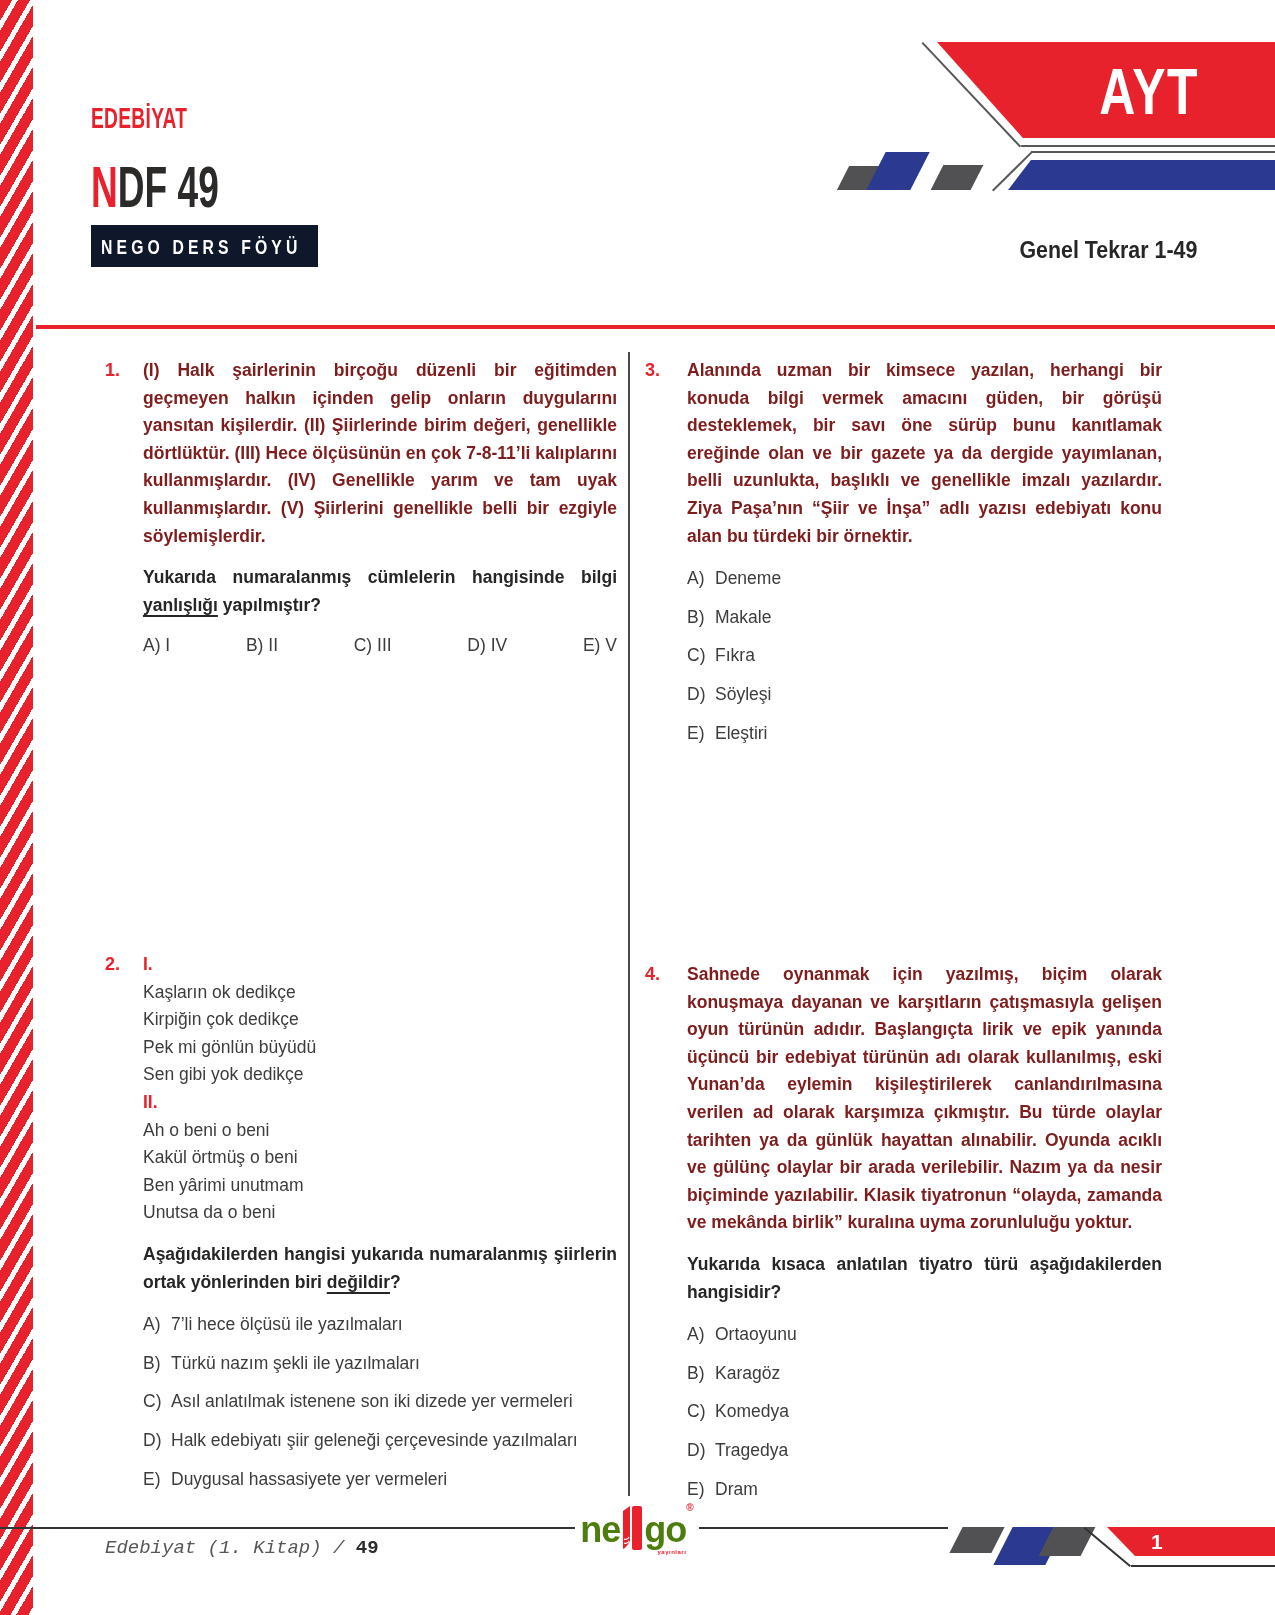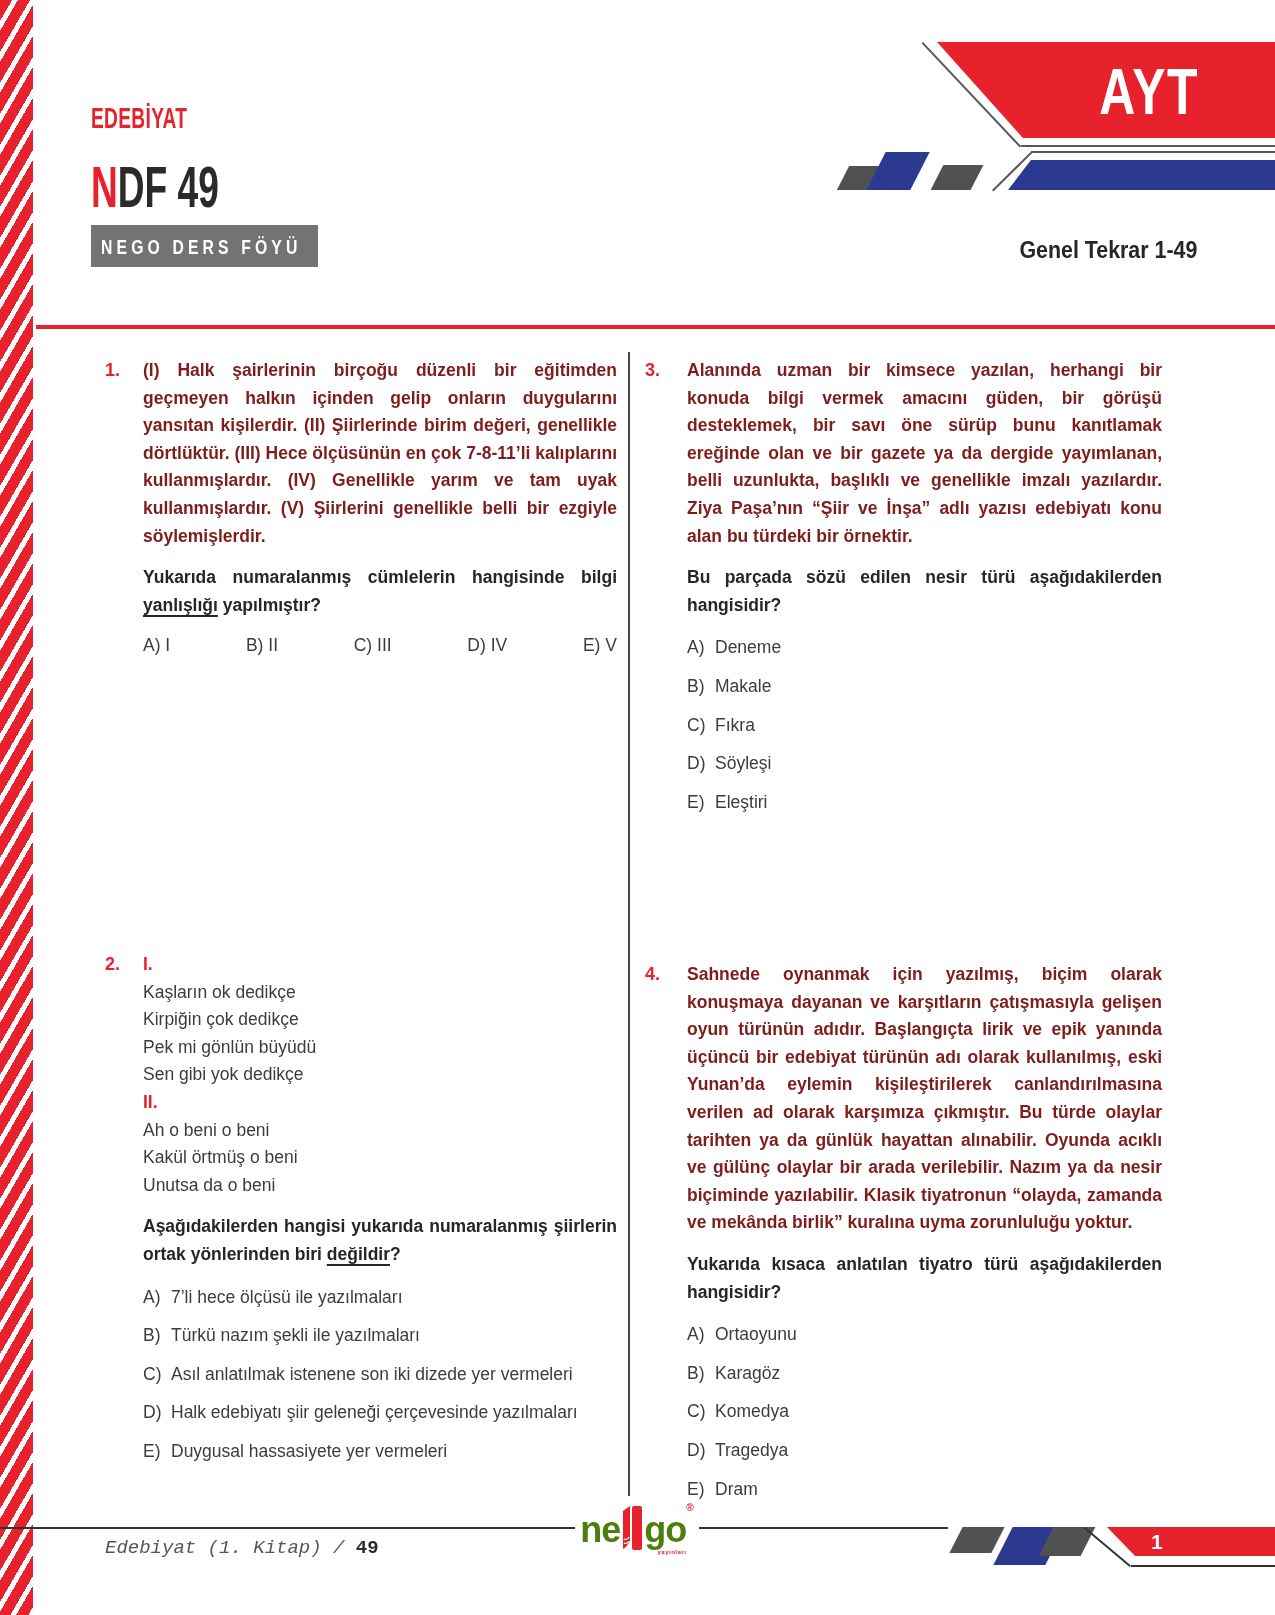--- a/index.html
+++ b/index.html
@@ -9,21 +9,21 @@
   
   .stripe-band{position:absolute;left:0;top:0;width:33px;height:1615px;
     background:repeating-linear-gradient(120deg,#e8222d 0 10.5px,#ffffff 10.5px 15.5px);}
 
   
   .subject{position:absolute;left:91px;top:104px;font-size:29px;font-weight:bold;color:#e8222d;
     line-height:1;transform:scaleX(.66);transform-origin:0 0;letter-spacing:.5px;white-space:nowrap;}
   .code{position:absolute;left:91px;top:158px;font-size:58px;font-weight:bold;color:#2b2a29;
     line-height:1;transform:scaleX(.64);transform-origin:0 0;white-space:nowrap;}
   .code .first{color:#e8222d;}
-  .series-banner{position:absolute;left:91px;top:225px;width:227px;height:42px;background:#737373;}
+  .series-banner{position:absolute;left:91px;top:225px;width:227px;height:42px;background:#0f172a;}
   .series-banner span{position:absolute;left:10px;top:11px;color:#fff;font-weight:bold;font-size:21px;
     line-height:1;letter-spacing:5.5px;transform:scaleX(.75);transform-origin:0 0;white-space:nowrap;}
 
   .topic{position:absolute;right:78px;top:238px;font-size:23px;font-weight:bold;color:#262626;
     line-height:1.1;transform:scaleX(.93);transform-origin:100% 0;white-space:nowrap;}
 
   
   .thin{position:absolute;background:#58585a;height:2px;}
   .lineA{left:923px;top:42px;width:143px;transform:rotate(46.7deg);transform-origin:0 0;}
   .lineA2{left:1021px;top:145px;width:254px;}
@@ -133,20 +133,21 @@
       <div>
           <div>Kaşların ok dedikçe</div>
           <div>Kirpiğin çok dedikçe</div>
           <div>Pek mi gönlün büyüdü</div>
           <div>Sen gibi yok dedikçe</div>
         </div>
       <div class="poem-label second">II.</div>
       <div>
           <div>Ah o beni o beni</div>
           <div>Kakül örtmüş o beni</div>
+          <div>Ben yârimi unutmam</div>
           <div>Unutsa da o beni</div>
         </div>
       <div class="prompt"><span>Aşağıdakilerden hangisi yukarıda numaralanmış şiirlerin ortak yönlerinden biri </span><span class="u">değildir</span><span>?</span></div>
       <div class="opts">
           <div class="opt-row">
             <span class="opt-letter">A)</span>
             <span>7’li hece ölçüsü ile yazılmaları</span>
           </div>
           <div class="opt-row">
             <span class="opt-letter">B)</span>
@@ -165,21 +166,20 @@
             <span>Duygusal hassasiyete yer vermeleri</span>
           </div>
         </div>
     </div>
   </section>
 
   <section class="question q-right" style="top:357px;">
     <span class="qnum">3.</span>
     <div class="qcontent">
       <div class="jtext">Alanında uzman bir kimsece yazılan, herhangi bir konuda bilgi vermek amacını güden, bir görüşü desteklemek, bir savı öne sürüp bunu kanıtlamak ereğinde olan ve bir gazete ya da dergide yayımlanan, belli uzunlukta, başlıklı ve genellikle imzalı yazılardır. Ziya Paşa’nın “Şiir ve İnşa” adlı yazısı edebiyatı konu alan bu türdeki bir örnektir.</div>
-      <div class="prompt"><span>Bu parçada sözü edilen nesir türü aşağıdakilerden hangisidir?</span></div>
       <div class="opts">
           <div class="opt-row">
             <span class="opt-letter">A)</span>
             <span>Deneme</span>
           </div>
           <div class="opt-row">
             <span class="opt-letter">B)</span>
             <span>Makale</span>
           </div>
           <div class="opt-row">

